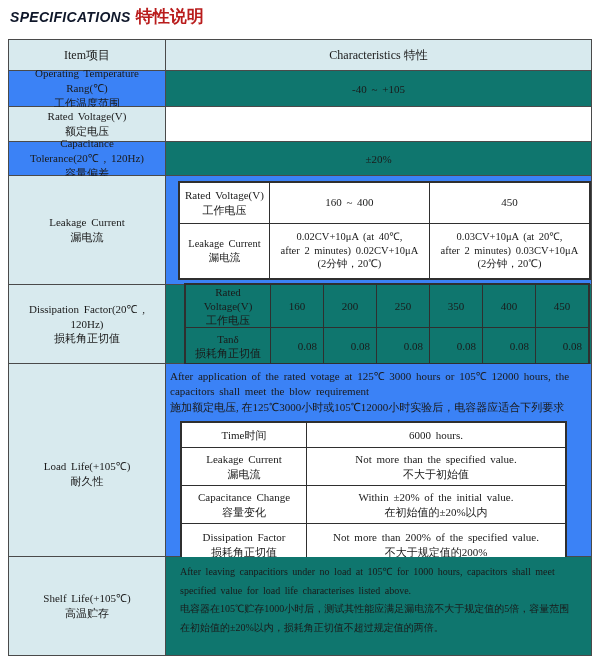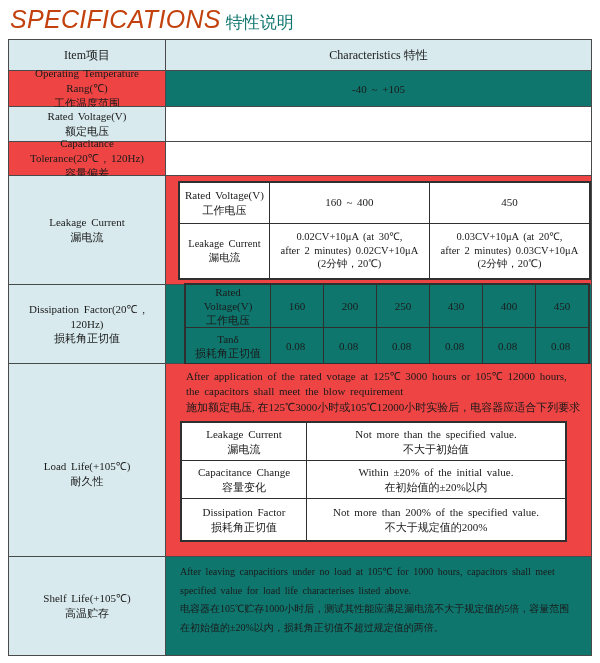--- a/index.html
+++ b/index.html
@@ -1,60 +1,60 @@
 <!DOCTYPE html>
 <html><head>
 <meta charset="utf-8">
 <style>
   html,body{margin:0;padding:0}
   body{
     width:600px;height:663px;background:#ffffff;position:relative;overflow:hidden;
     font-family:"Liberation Serif", serif;color:#1a1a1a;
   }
   .page-title{position:absolute;left:10px;top:5px;white-space:nowrap}
-  .title-en{font-family:"Liberation Sans", sans-serif;font-style:italic;font-weight:normal;
-    font-size:25px;color:#c2410c;letter-spacing:.3px}
-  .title-zh{font-family:"Liberation Sans", sans-serif;font-weight:normal;font-size:17px;
-    color:#0f766e;margin-left:5px}
+  .title-en{font-family:"Liberation Sans", sans-serif;font-style:italic;font-weight:bold;
+    font-size:14px;color:#0f172a;letter-spacing:.3px}
+  .title-zh{font-family:"Liberation Sans", sans-serif;font-weight:bold;font-size:17px;
+    color:#b91c1c;margin-left:5px}
 
   .spec{position:absolute;left:8px;top:39px;width:582px;border:1px solid #4a4a4a}
   .row{display:flex;border-top:1px solid #4a4a4a}
   .row:first-child{border-top:none}
   .lcell{width:157px;flex:0 0 157px;border-right:1px solid #4a4a4a;
     display:flex;flex-direction:column;justify-content:center;align-items:center;
     text-align:center;font-size:11px;line-height:1.35;padding:1px 18px;box-sizing:border-box}
   .vcell{flex:1;display:flex;flex-direction:column;justify-content:center;align-items:center;
     text-align:center;font-size:11px;box-sizing:border-box}
   .vcell.left{align-items:flex-start;justify-content:flex-start}
   .bg-blue{background:#d8eaee}
   .bg-gray{background:#0f766e}
-  .bg-white{background:#ef4444}
+  .bg-white{background:#3b82f6}
   .en{word-spacing:2px}
   .hdr{font-size:12px}
 
   .h-header{height:30px}.h-op{height:35px}.h-rv{height:34px}.h-ct{height:33px}
   .h-lc{height:108px}.h-df{height:78px}.h-ll{height:192px}.h-sl{height:98px}
 
   table.itable{border-collapse:collapse;border:2px solid #2f2f2f;font-size:11px;
     text-align:center;line-height:1.3}
   table.itable td{border:1px solid #2f2f2f;padding:0 3px}
 
   .lk-table{margin-left:12px;background:#fff}
   .lk-table .c-lbl{width:84px}
   .lk-table .c-v{width:156px}
   .lk-table tr.r1 td{height:40px}
   .lk-table tr.r2 td{height:54px;font-size:10.5px}
 
   .df-table{margin-left:18px}
   .df-table .c-lbl{width:78px}
   .df-table .c-n{width:43px}
   .df-table tr td{height:35px}
-  .df-table .num-right{text-align:center;padding-right:6px}
-
-  .ll-desc{padding:5px 10px 3px 20px;text-align:left;font-size:11px;line-height:1.4}
+  .df-table .num-right{text-align:right;padding-right:6px}
+
+  .ll-desc{padding:5px 10px 3px 4px;text-align:left;font-size:11px;line-height:1.4}
   .ll-table{margin:3px 0 0 14px;background:#fff}
   .ll-table .c-lbl{width:118px}
   .ll-table .c-v{width:252px}
   .ll-table tr.t1 td{height:24px}
   .ll-table tr.t2 td{height:37px}
   .ll-table tr.t3 td{height:37px}
   .ll-table tr.t4 td{height:41px}
 
   .sl-desc{padding:6px 18px 0 14px;text-align:left;font-size:10px;line-height:1.85}
 </style>
@@ -85,20 +85,21 @@
       <div class="en">Rated Voltage(V)</div>
       <div>额定电压</div>
     </div>
   </div>
 
   <div class="row h-ct">
     <div class="lcell bg-white">
       <div class="en">Capacitance Tolerance(20℃ , 120Hz)</div>
       <div>容量偏差</div>
     </div>
+    <div class="vcell bg-gray en">±20%</div>
   </div>
 
   <div class="row h-lc">
     <div class="lcell bg-blue">
       <div class="en">Leakage Current</div>
       <div>漏电流</div>
     </div>
     <div class="vcell bg-white left" style="justify-content:center">
       <table class="itable lk-table">
         <tbody>
@@ -109,21 +110,21 @@
           </td>
           <td class="c-v en">160 ~ 400</td>
           <td class="c-v en">450</td>
         </tr>
         <tr class="r2">
           <td class="c-lbl">
             <div class="en">Leakage Current</div>
             <div>漏电流</div>
           </td>
           <td class="c-v">
-            <div class="en">0.02CV+10μA (at 30℃,</div>
+            <div class="en">0.02CV+10μA (at 40℃,</div>
             <div class="en">after 2 minutes) 0.02CV+10μA</div>
             <div>(2分钟，20℃)</div>
           </td>
           <td class="c-v">
             <div class="en">0.03CV+10μA (at 20℃,</div>
             <div class="en">after 2 minutes) 0.03CV+10μA</div>
             <div>(2分钟，20℃)</div>
           </td>
         </tr>
       </tbody>
@@ -140,21 +141,21 @@
       <table class="itable df-table">
         <tbody>
             <tr>
           <td class="c-lbl">
             <div class="en">Rated Voltage(V)</div>
             <div>工作电压</div>
           </td>
           <td class="c-n">160</td>
           <td class="c-n">200</td>
           <td class="c-n">250</td>
-          <td class="c-n">430</td>
+          <td class="c-n">350</td>
           <td class="c-n">400</td>
           <td class="c-n">450</td>
         </tr>
         <tr>
           <td class="c-lbl">
             <div class="en">Tanδ</div>
             <div>损耗角正切值</div>
           </td>
           <td class="c-n num-right">0.08</td>
           <td class="c-n num-right">0.08</td>
@@ -173,20 +174,26 @@
       <div class="en">Load Life(+105℃)</div>
       <div>耐久性</div>
     </div>
     <div class="vcell bg-white left">
       <div class="ll-desc">
         <div class="en">After application of the rated votage at 125℃ 3000 hours or 105℃ 12000 hours, the capacitors shall meet the blow requirement</div>
         <div>施加额定电压, 在125℃3000小时或105℃12000小时实验后，电容器应适合下列要求</div>
       </div>
       <table class="itable ll-table">
         <tbody>
+            <tr class="t1">
+          <td class="c-lbl">
+            <div>Time时间</div>
+          </td>
+          <td class="c-v en">6000 hours.</td>
+        </tr>
         <tr class="t2">
           <td class="c-lbl">
             <div class="en">Leakage Current</div>
             <div>漏电流</div>
           </td>
           <td class="c-v">
             <div class="en">Not more than the specified value.</div>
             <div>不大于初始值</div>
           </td>
         </tr>

